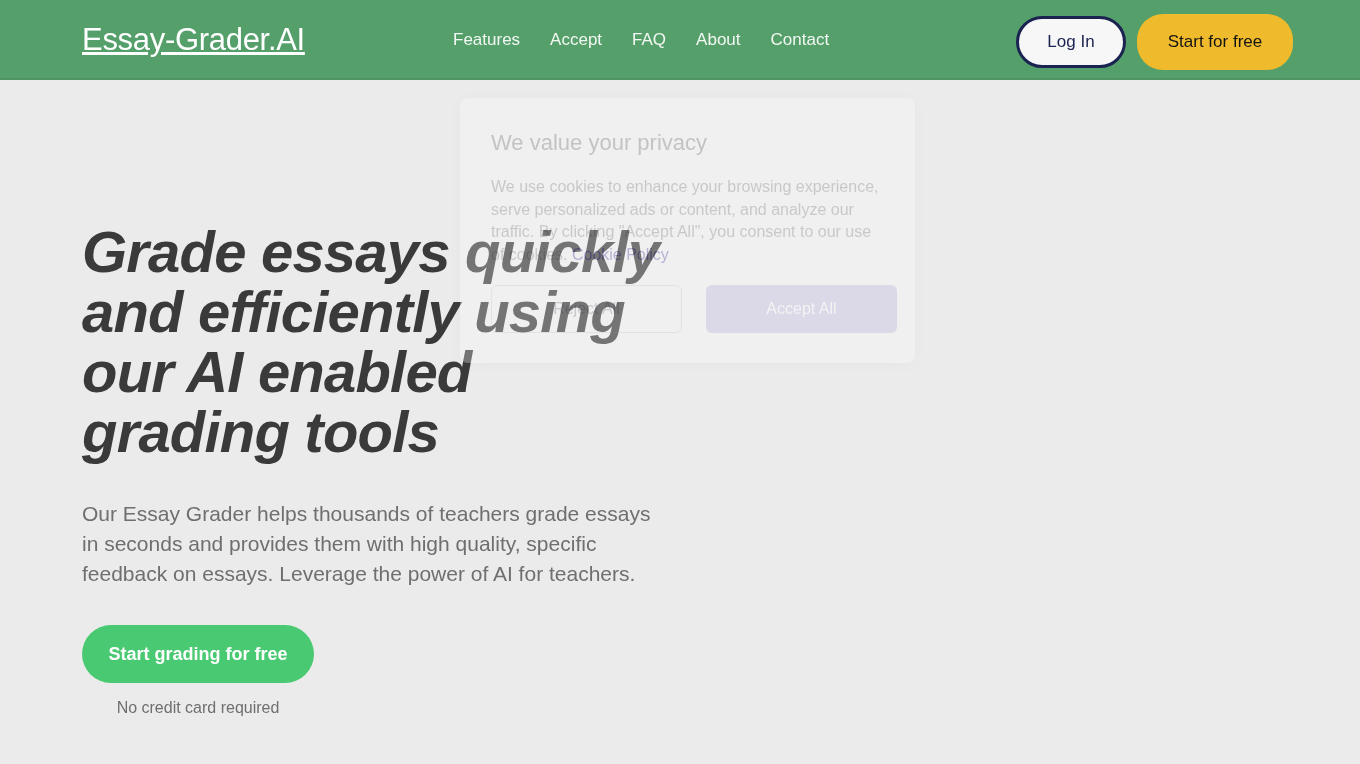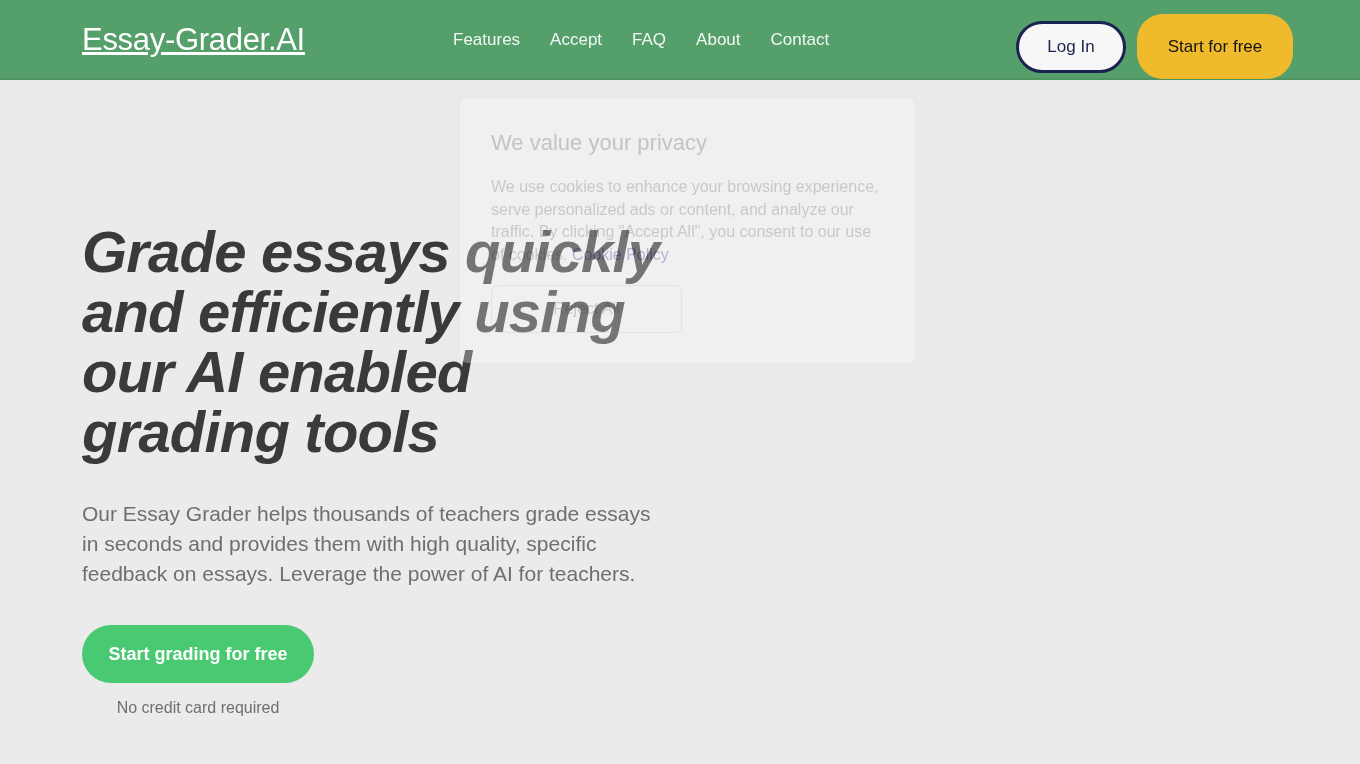--- a/index.html
+++ b/index.html
@@ -75,21 +75,21 @@
     font-size: 17px;
     font-family: "Liberation Sans", sans-serif;
     cursor: pointer;
     display: flex;
     align-items: center;
     justify-content: center;
   }
 
   .btn-start-free {
     width: 156px;
-    height: 65px;
+    height: 56px;
     border-radius: 26px;
     background: #efbb2c;
     border: none;
     color: #141414;
     font-size: 17px;
     font-family: "Liberation Sans", sans-serif;
     cursor: pointer;
     display: flex;
     align-items: center;
     justify-content: center;
@@ -257,15 +257,16 @@
 <div class="cookie-dialog">
 
   <div class="cookie-title">We value your privacy</div>
 
   <p class="cookie-body">
     <span>We use cookies to enhance your browsing experience, serve personalized ads or content, and analyze our traffic. By clicking "Accept All", you consent to our use of cookies. </span><a class="cookie-link" href="#">Cookie Policy</a>
   </p>
 
   <div class="cookie-actions">
     <button class="btn-reject">Reject All</button>
+    <button class="btn-accept">Accept All</button>
   </div>
 
 </div>
 
 </body></html>

